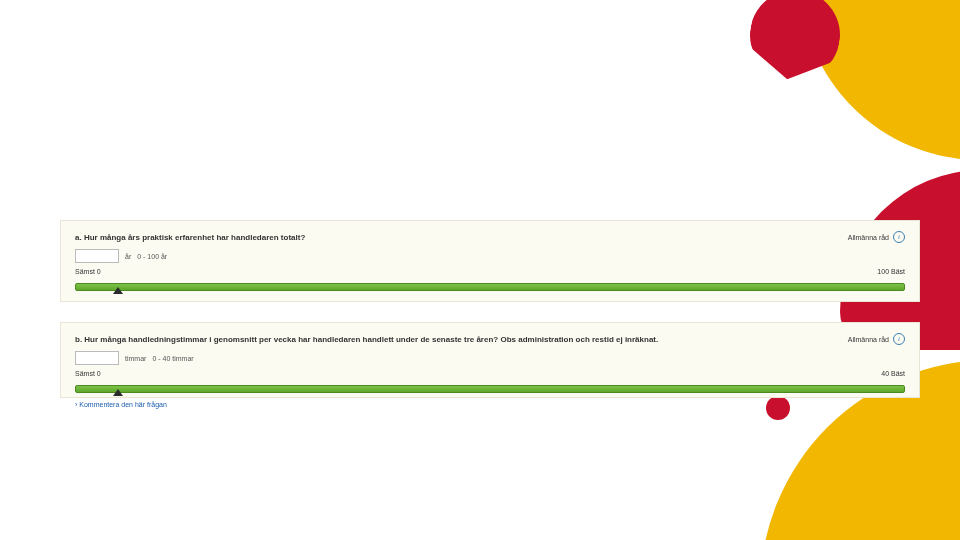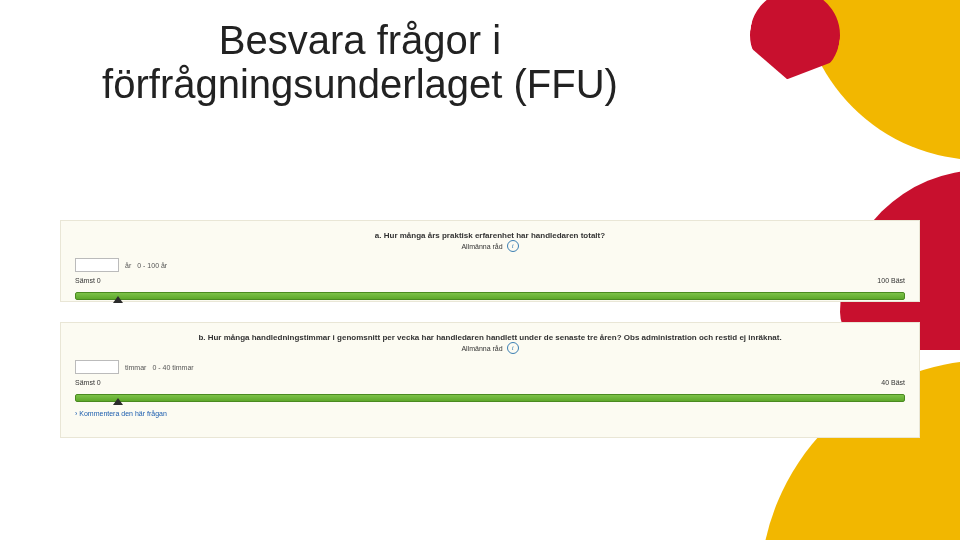--- a/index.html
+++ b/index.html
@@ -41,29 +41,28 @@
     left: 60px;
     width: 860px;
     background: #fcfbf2;
     border: 1px solid #e9e6d6;
     box-sizing: border-box;
     padding: 10px 14px 16px 14px;
     font-family: Arial, sans-serif;
     color: #333;
   }
   .panel-a { top: 220px; height: 82px; }
-  .panel-b { top: 322px; height: 116px; }
+  .panel-b { top: 322px; height: 76px; }
   .q-header {
     font-size: 8px;
     font-weight: bold;
     color: #333;
     display: flex;
     justify-content: space-between;
     align-items: center;
-    flex-direction: column;
   }
   .q-right {
     display: flex;
     align-items: center;
     gap: 4px;
     font-weight: normal;
     font-size: 7px;
   }
   .info-icon {
     display: inline-flex;
@@ -174,21 +173,20 @@
 <body>
 
 <div class="slide">
 
   <div class="deco deco-yellow-top"></div>
   <div class="deco deco-red-top"></div>
   <div class="deco deco-red-mid"></div>
   <div class="deco deco-yellow-bottom"></div>
   <div class="deco deco-red-dot"></div>
 
-  <div class="title">Besvara frågor i förfrågningsunderlaget (FFU)</div>
 
   <div class="panel panel-a">
     <div class="q-header">
       <span>a. Hur många års praktisk erfarenhet har handledaren totalt?</span>
       <span class="q-right">
         <span>Allmänna råd</span>
         <span class="info-icon">i</span>
       </span>
     </div>
     <div class="input-row">

